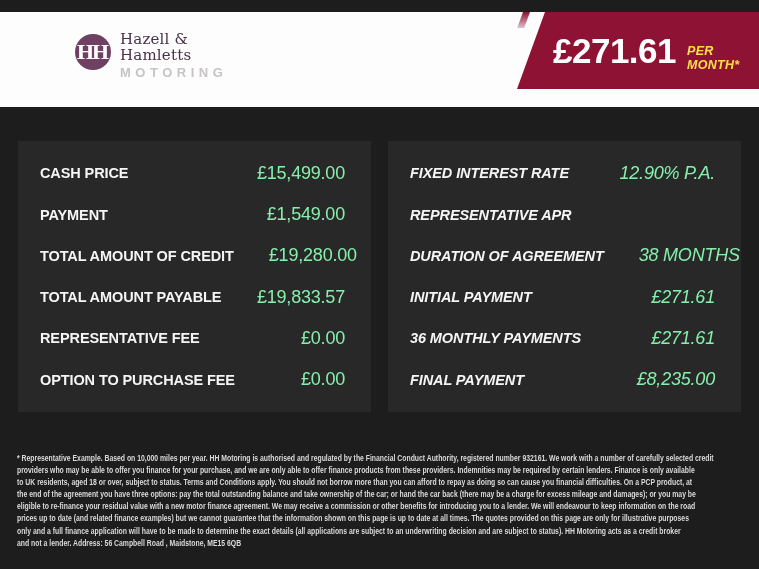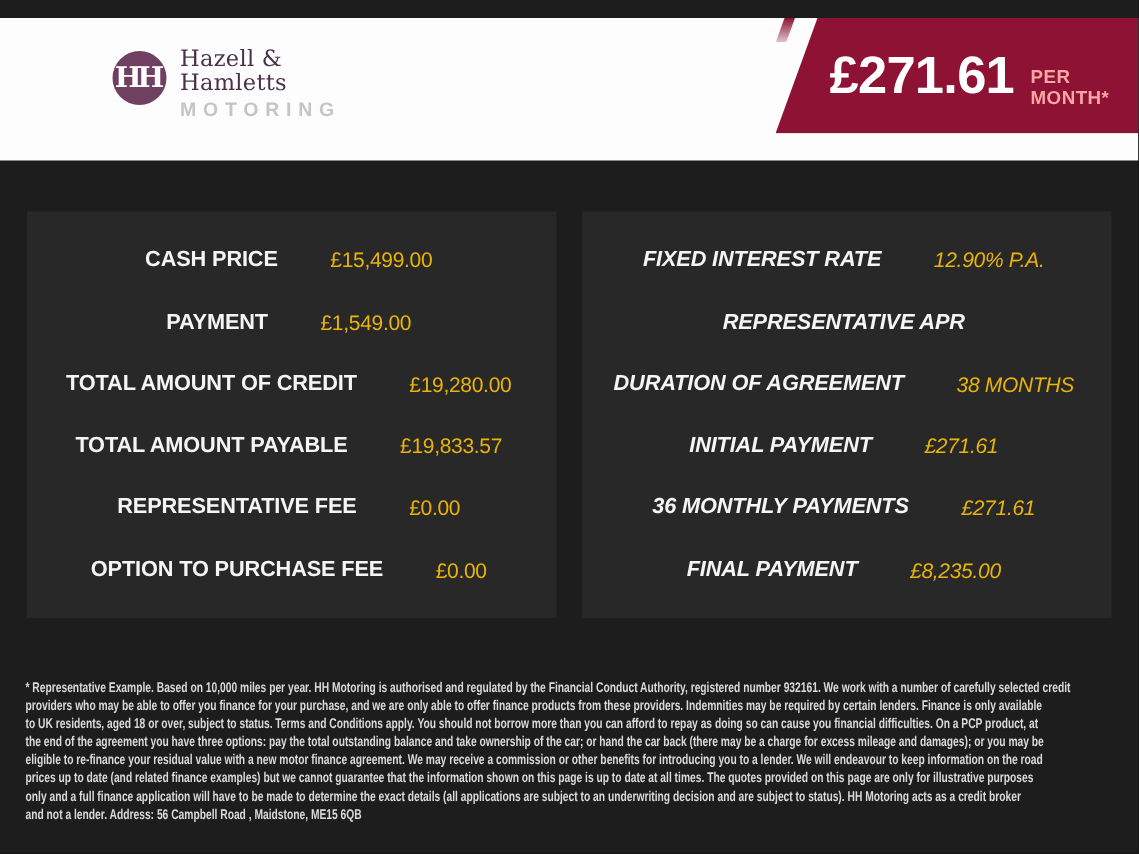--- a/index.html
+++ b/index.html
@@ -48,47 +48,47 @@
   .ribbon-stripe {
     position: absolute; left: 509px; top: 0;
     width: 24px; height: 16px;
     background: linear-gradient(to bottom, #8d1233, rgba(141,18,51,0.25));
     clip-path: polygon(14px 0, 21px 0, 15.2px 16px, 8.2px 16px);
   }
   .ribbon-amount {
     color: #ffffff; font-weight: bold; font-size: 35px; letter-spacing: -0.5px;
   }
   .ribbon-suffix {
-    color: #fca5a5; font-weight: bold; font-size: 12.5px; letter-spacing: 0.3px;
-    margin-left: 11px; margin-top: 14px;
+    color: #fde047; font-weight: bold; font-size: 12.5px; letter-spacing: 0.3px;
+    margin-left: 11px; margin-top: 14px; font-style: italic;
   }
   
   .title {
     position: absolute; left: 19px; top: 99px;
     color: #f7f7f7; font-weight: bold; font-size: 17px; letter-spacing: 0.3px;
   }
   
   .panel {
     position: absolute; top: 141px; height: 271px; width: 353px;
     background: #282828;
     display: flex; flex-direction: column; justify-content: center;
     padding: 6px 26px 6px 22px;
   }
   .panel-left  { left: 18px; }
   .panel-right { left: 388px; font-style: italic; }
   .row {
     height: 41.3px;
-    display: flex; align-items: center; justify-content: center; gap: 35px;
+    display: flex; align-items: center; justify-content: space-between; gap: 35px;
   }
   .row-label {
     color: #f5f5f5; font-weight: bold; font-size: 14.5px; letter-spacing: -0.1px;
     white-space: nowrap;
   }
   .row-value {
-    color: #eab308; font-size: 14px; letter-spacing: -0.2px;
+    color: #86efac; font-size: 18px; letter-spacing: -0.2px;
     white-space: nowrap; text-align: right;
   }
   
   .fineprint {
     position: absolute; left: 17px; top: 452px;
     width: 990px;
     transform: scaleX(0.73); transform-origin: 0 0;
     color: #dadada; font-size: 9.4px; font-weight: bold; line-height: 12.1px;
   }
   .fp-line { white-space: nowrap; }

